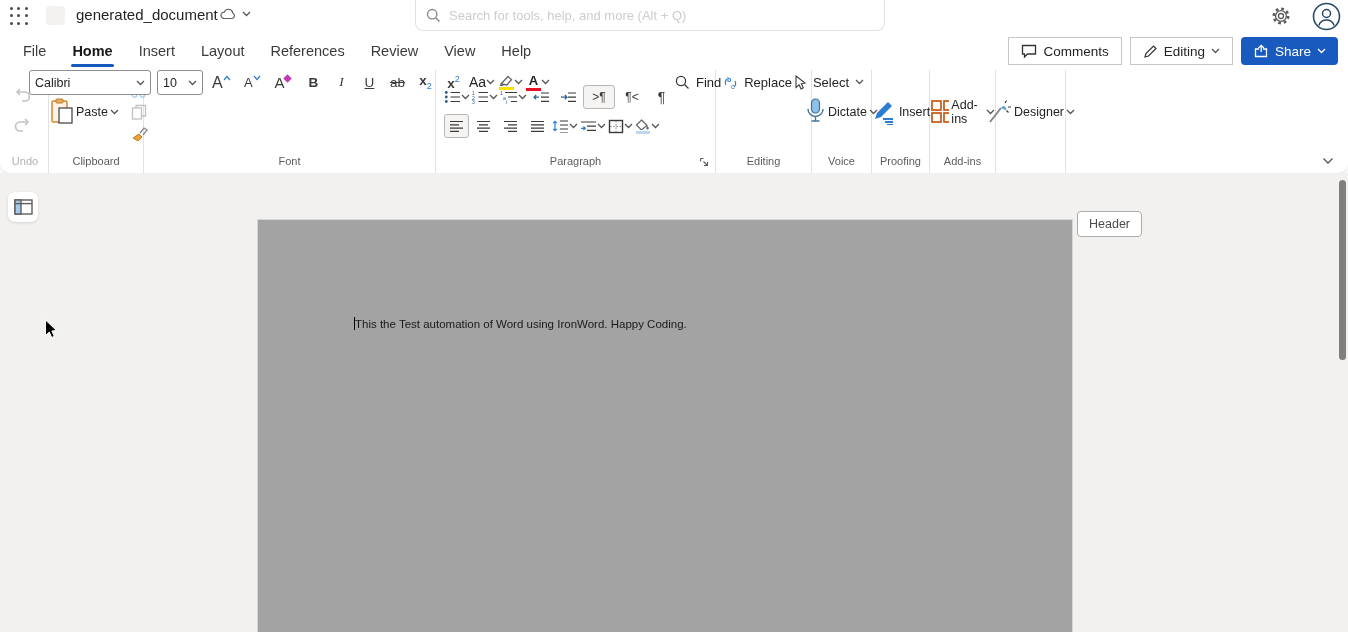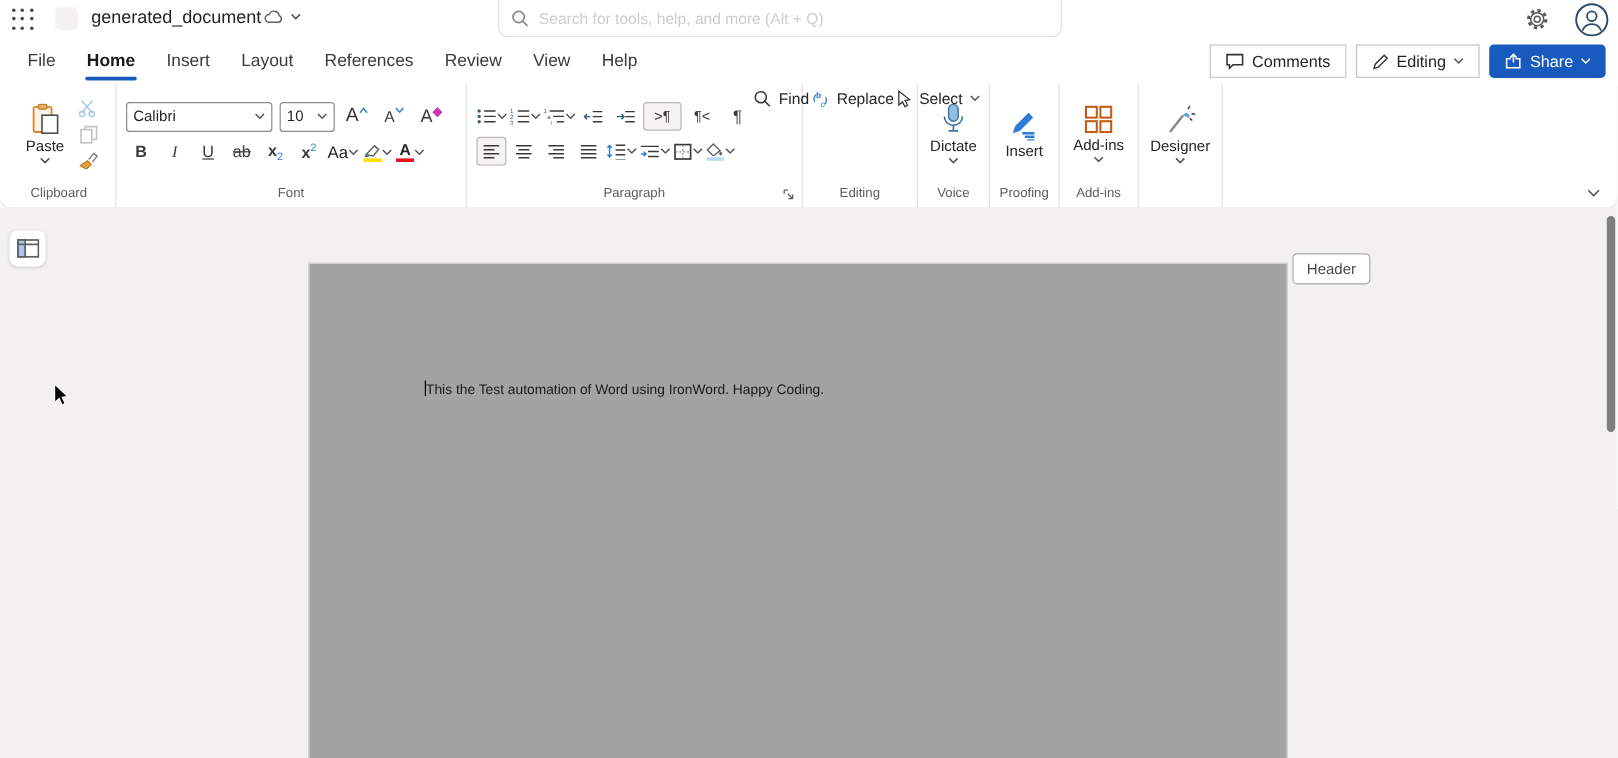--- a/index.html
+++ b/index.html
@@ -46,21 +46,21 @@
   .rlabel.dim { color:#b4b2b0; }
   .launcher { position:absolute; right:5px; bottom:5px; cursor:pointer; }
 
   .icon-btn { width:25px; height:24px; display:flex; align-items:center; justify-content:center;
     border-radius:3px; cursor:pointer; color:#3b3a39; }
   .icon-btn.sel { border:1px solid #b9b7b5; background:#f5f4f2; }
   .withchev { display:flex; align-items:center; cursor:pointer; }
   .chev8 { width:9px; height:6px; flex:0 0 auto; }
 
   .stackcol { display:flex; flex-direction:column; gap:4px; align-items:center; }
-  .bigbtn { display:flex; flex-direction:column; align-items:center; gap:2px; cursor:pointer;
+  .bigbtn { display:flex; flex-direction:row; align-items:center; gap:2px; cursor:pointer;
     font-size:12.5px; color:#242424; padding:2px 6px; }
   .combo { height:25px; border:1px solid #8f8d8b; border-radius:3px; background:#fff;
     display:flex; align-items:center; padding:0 5px; font-size:12.5px; color:#242424; cursor:pointer; }
   .fontrow { display:flex; align-items:center; gap:6px; }
   .btn-letter { font-size:13.5px; }
   .ul { text-decoration:underline; } .strike { text-decoration:line-through; }
   .colorbar { display:flex; flex-direction:column; align-items:center; line-height:1; }
   .colorbar .bar { width:15px; height:3px; margin-top:1px; }
 
   .styles-wrap { display:flex; border:1px solid #d6d4d2; border-radius:4px; overflow:hidden; height:56px; }
@@ -179,20 +179,35 @@
       <span>Share</span>
       <svg class="chev8">
         <polyline points="1,1 4.5,4.5 8,1" fill="none" stroke="#fff" stroke-width="1.3"></polyline>
       </svg>
     </button>
   </div>
 </div>
 
 <div class="ribbon">
 
+  <div class="rgroup" style="width:47px">
+    <div class="rcontent">
+        <div class="stackcol" style="gap:10px">
+      <svg width="19" height="15" class="icon-btn" style="height:auto">
+        <path d="M4 5h8a4.5 4.5 0 0 1 0 9h-3" fill="none" stroke="#c4c2c0" stroke-width="1.6"></path>
+        <path d="M7 2L4 5l3 3" fill="none" stroke="#c4c2c0" stroke-width="1.6"></path>
+      </svg>
+      <svg width="19" height="15" class="icon-btn" style="height:auto">
+        <path d="M15 5H7a4.5 4.5 0 0 0 0 9h3" fill="none" stroke="#c4c2c0" stroke-width="1.6"></path>
+        <path d="M12 2l3 3-3 3" fill="none" stroke="#c4c2c0" stroke-width="1.6"></path>
+      </svg>
+    </div>
+      </div>
+    <div class="rlabel dim">Undo</div>
+  </div>
 
   <div class="rgroup" style="width:95px">
     <div class="rcontent" style="gap:6px">
       <div class="bigbtn">
         <svg width="24" height="27">
           <rect x="2" y="3" width="15" height="21" rx="1.5" fill="#fdf4e8" stroke="#d7862c" stroke-width="1.5"></rect>
           <rect x="6" y="1" width="7" height="4" rx="1" fill="#e8b05e" stroke="#c27a22" stroke-width="1"></rect>
           <rect x="9" y="10" width="13" height="15" fill="#fff" stroke="#4a4a4a" stroke-width="1.3"></rect>
         </svg>
         <span>Paste</span>
@@ -214,21 +229,21 @@
         <svg width="17" height="15">
           <path d="M2 12l6-4 3 3-4 4z" fill="#e8a33d" stroke="#c07c1e" stroke-width="1"></path>
           <path d="M9 7l4-5 3 2-4 5" fill="none" stroke="#8a8886" stroke-width="1.3"></path>
         </svg>
       </div>
     </div>
     <div class="rlabel">Clipboard</div>
   </div>
 
   <div class="rgroup" style="width:292px">
-    <div class="rcontent" style="flex-direction:column; gap:5px; align-items:flex-start; padding:0 8px">
+    <div class="rcontent" style="flex-direction:row; gap:5px; align-items:flex-start; padding:0 8px">
       <div class="fontrow">
         <div class="combo" style="width:122px; justify-content:space-between">
           <span>Calibri</span>
           <svg class="chev8">
               <use href="#chev"></use>
             </svg>
         </div>
         <div class="combo" style="width:46px; justify-content:space-between">
           <span>10</span>
           <svg class="chev8">

